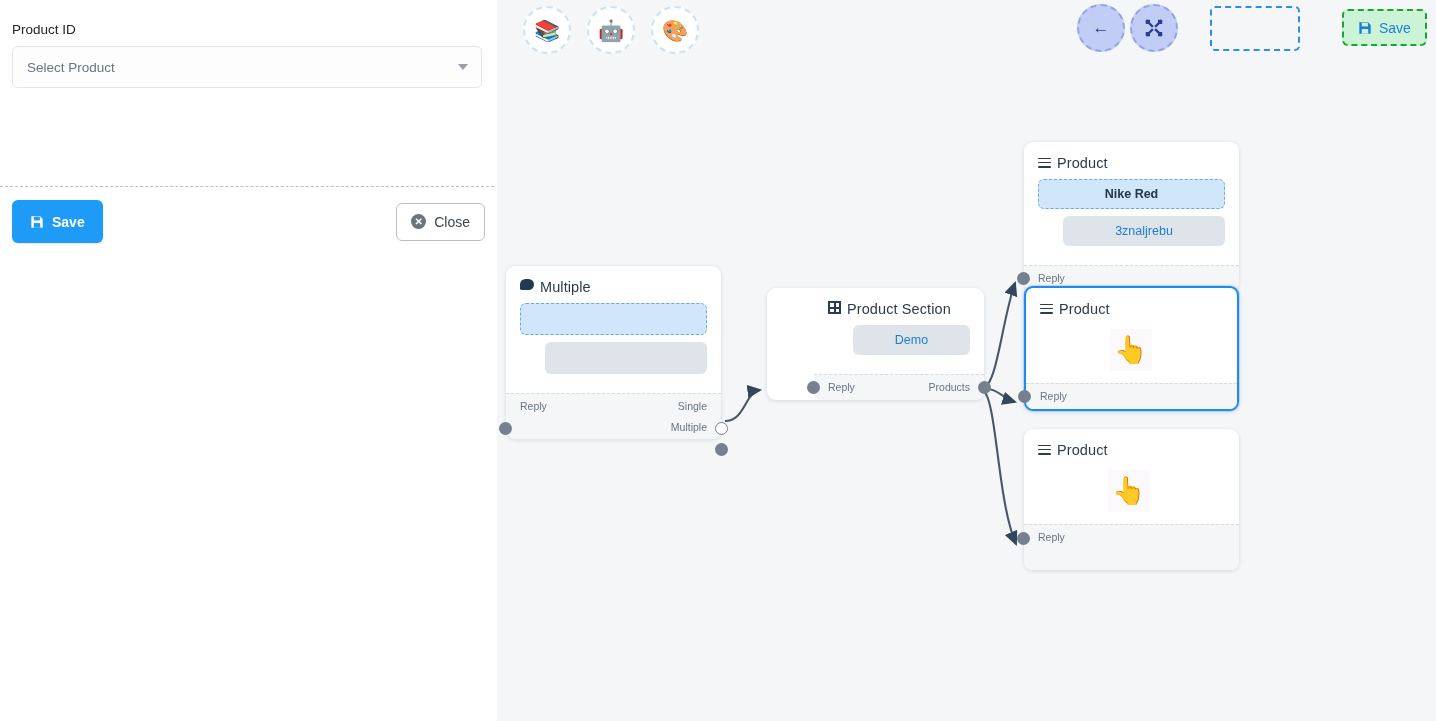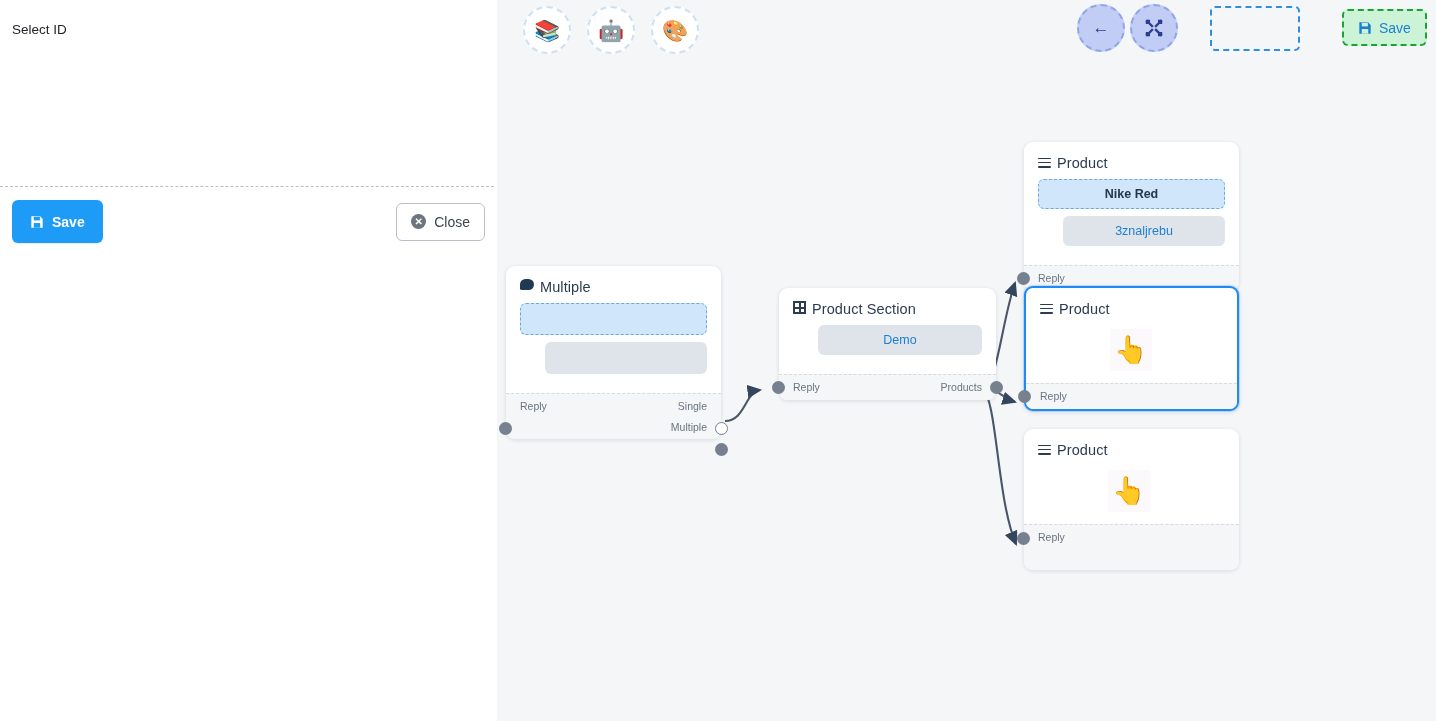--- a/index.html
+++ b/index.html
@@ -260,21 +260,21 @@
       <div class="node-foot tall">
         <span class="port-label left">Reply</span>
         <span class="port-label right">Single</span>
         <span class="port-label right row2">Multiple</span>
         <span class="handle" style="left:-7px; top:28px;"></span>
         <span class="handle hollow" style="right:-7px; top:28px;"></span>
         <span class="handle" style="right:-7px; top:49px;"></span>
       </div>
     </div>
 
-    <div class="node" style="left:282px; top:288px; width:217px;">
+    <div class="node" style="left:270px; top:288px; width:217px;padding-left:47px;">
       <div class="node-head">
         <span class="grid-icon">
           <i></i>
             <i></i>
             <i></i>
             <i></i>
         </span>
         <span class="ntitle">Product Section</span>
       </div>
       <div class="node-body">
@@ -349,21 +349,25 @@
         <span class="port-label left">Reply</span>
         <span class="handle" style="left:-7px; top:7px;"></span>
       </div>
     </div>
 
   </div>
 
   <div id="sidebar">
 
     <div id="sidebar-body">
-      <div class="field-label">Select ID</div>
+      <div class="field-label">Product ID</div>
+      <div class="select-box">
+        <span class="placeholder">Select Product</span>
+        <span class="caret"></span>
+      </div>
     </div>
 
     <div id="sidebar-divider"></div>
 
     <div id="sidebar-footer">
       <button class="btn" id="btn-save-panel">
         <svg class="icon-save-floppy" viewBox="0 0 16 16">
           <path d="M1.5,1.5 h10 l3,3 v10 h-13 z" fill="#ffffff"></path>
           <rect x="4.3" y="2" width="7" height="4.2" fill="#1d9bf6"></rect>
           <rect x="4.3" y="9.2" width="7.4" height="5.3" fill="#1d9bf6"></rect>

